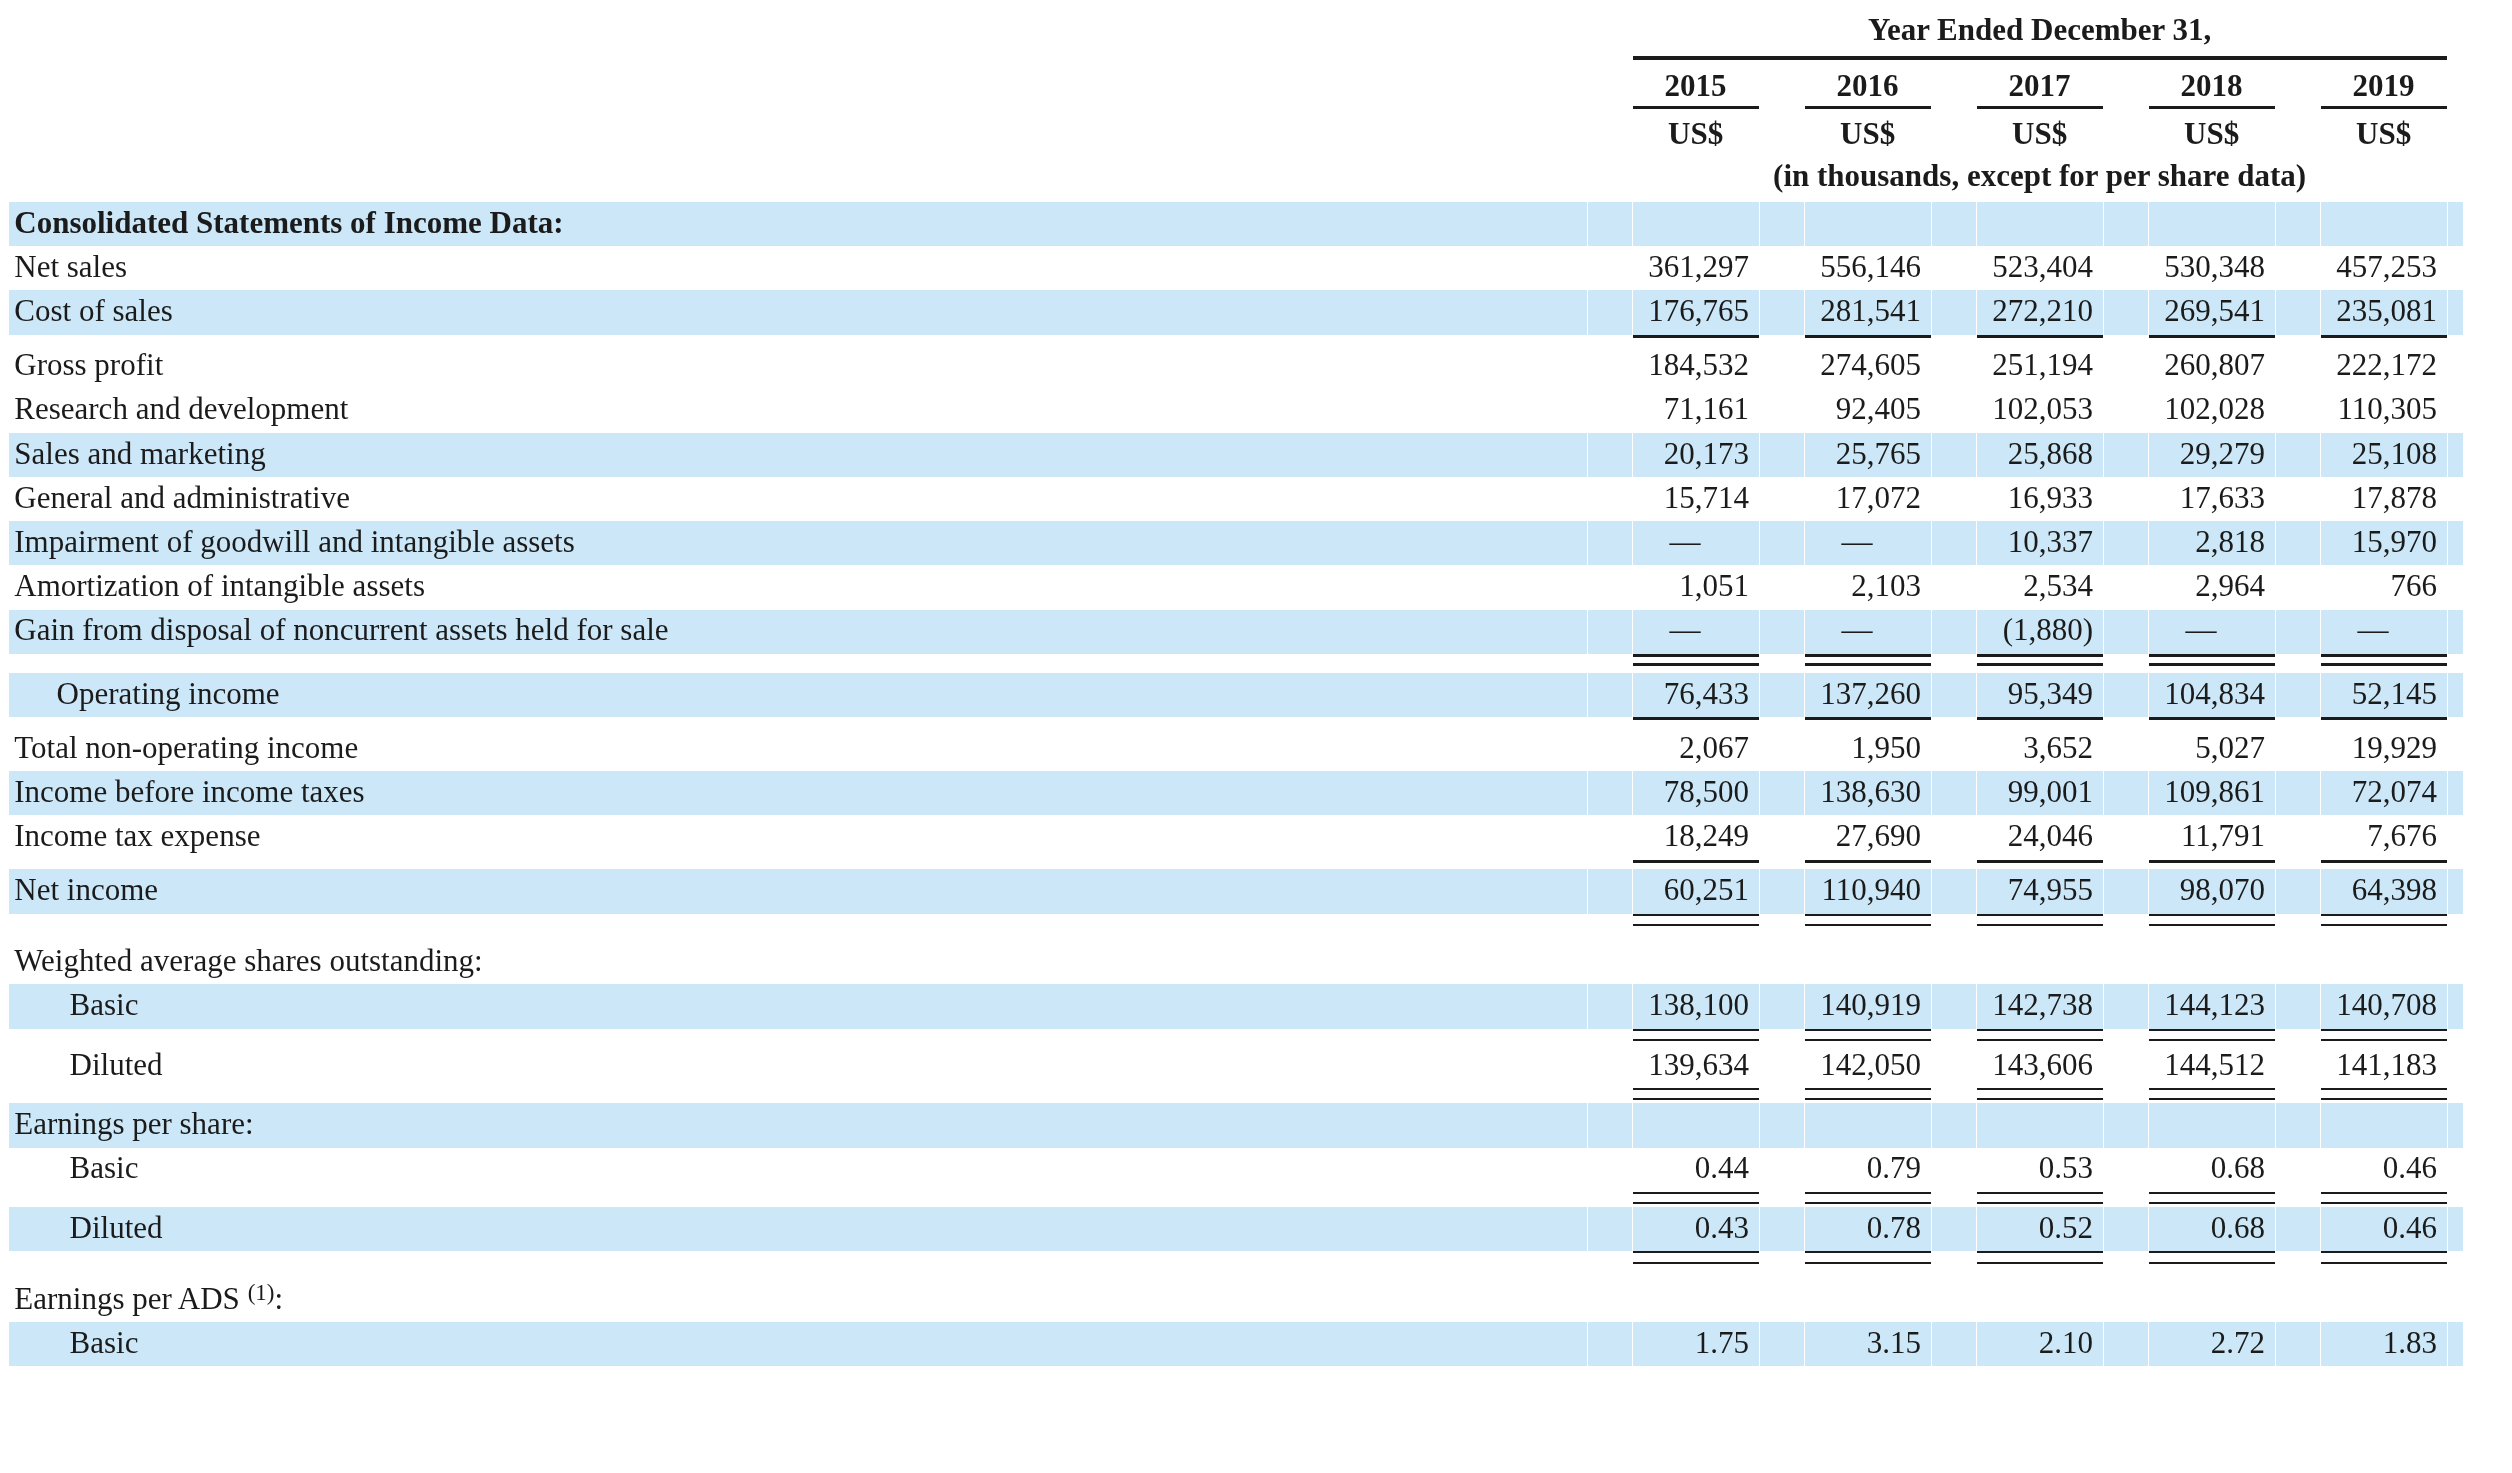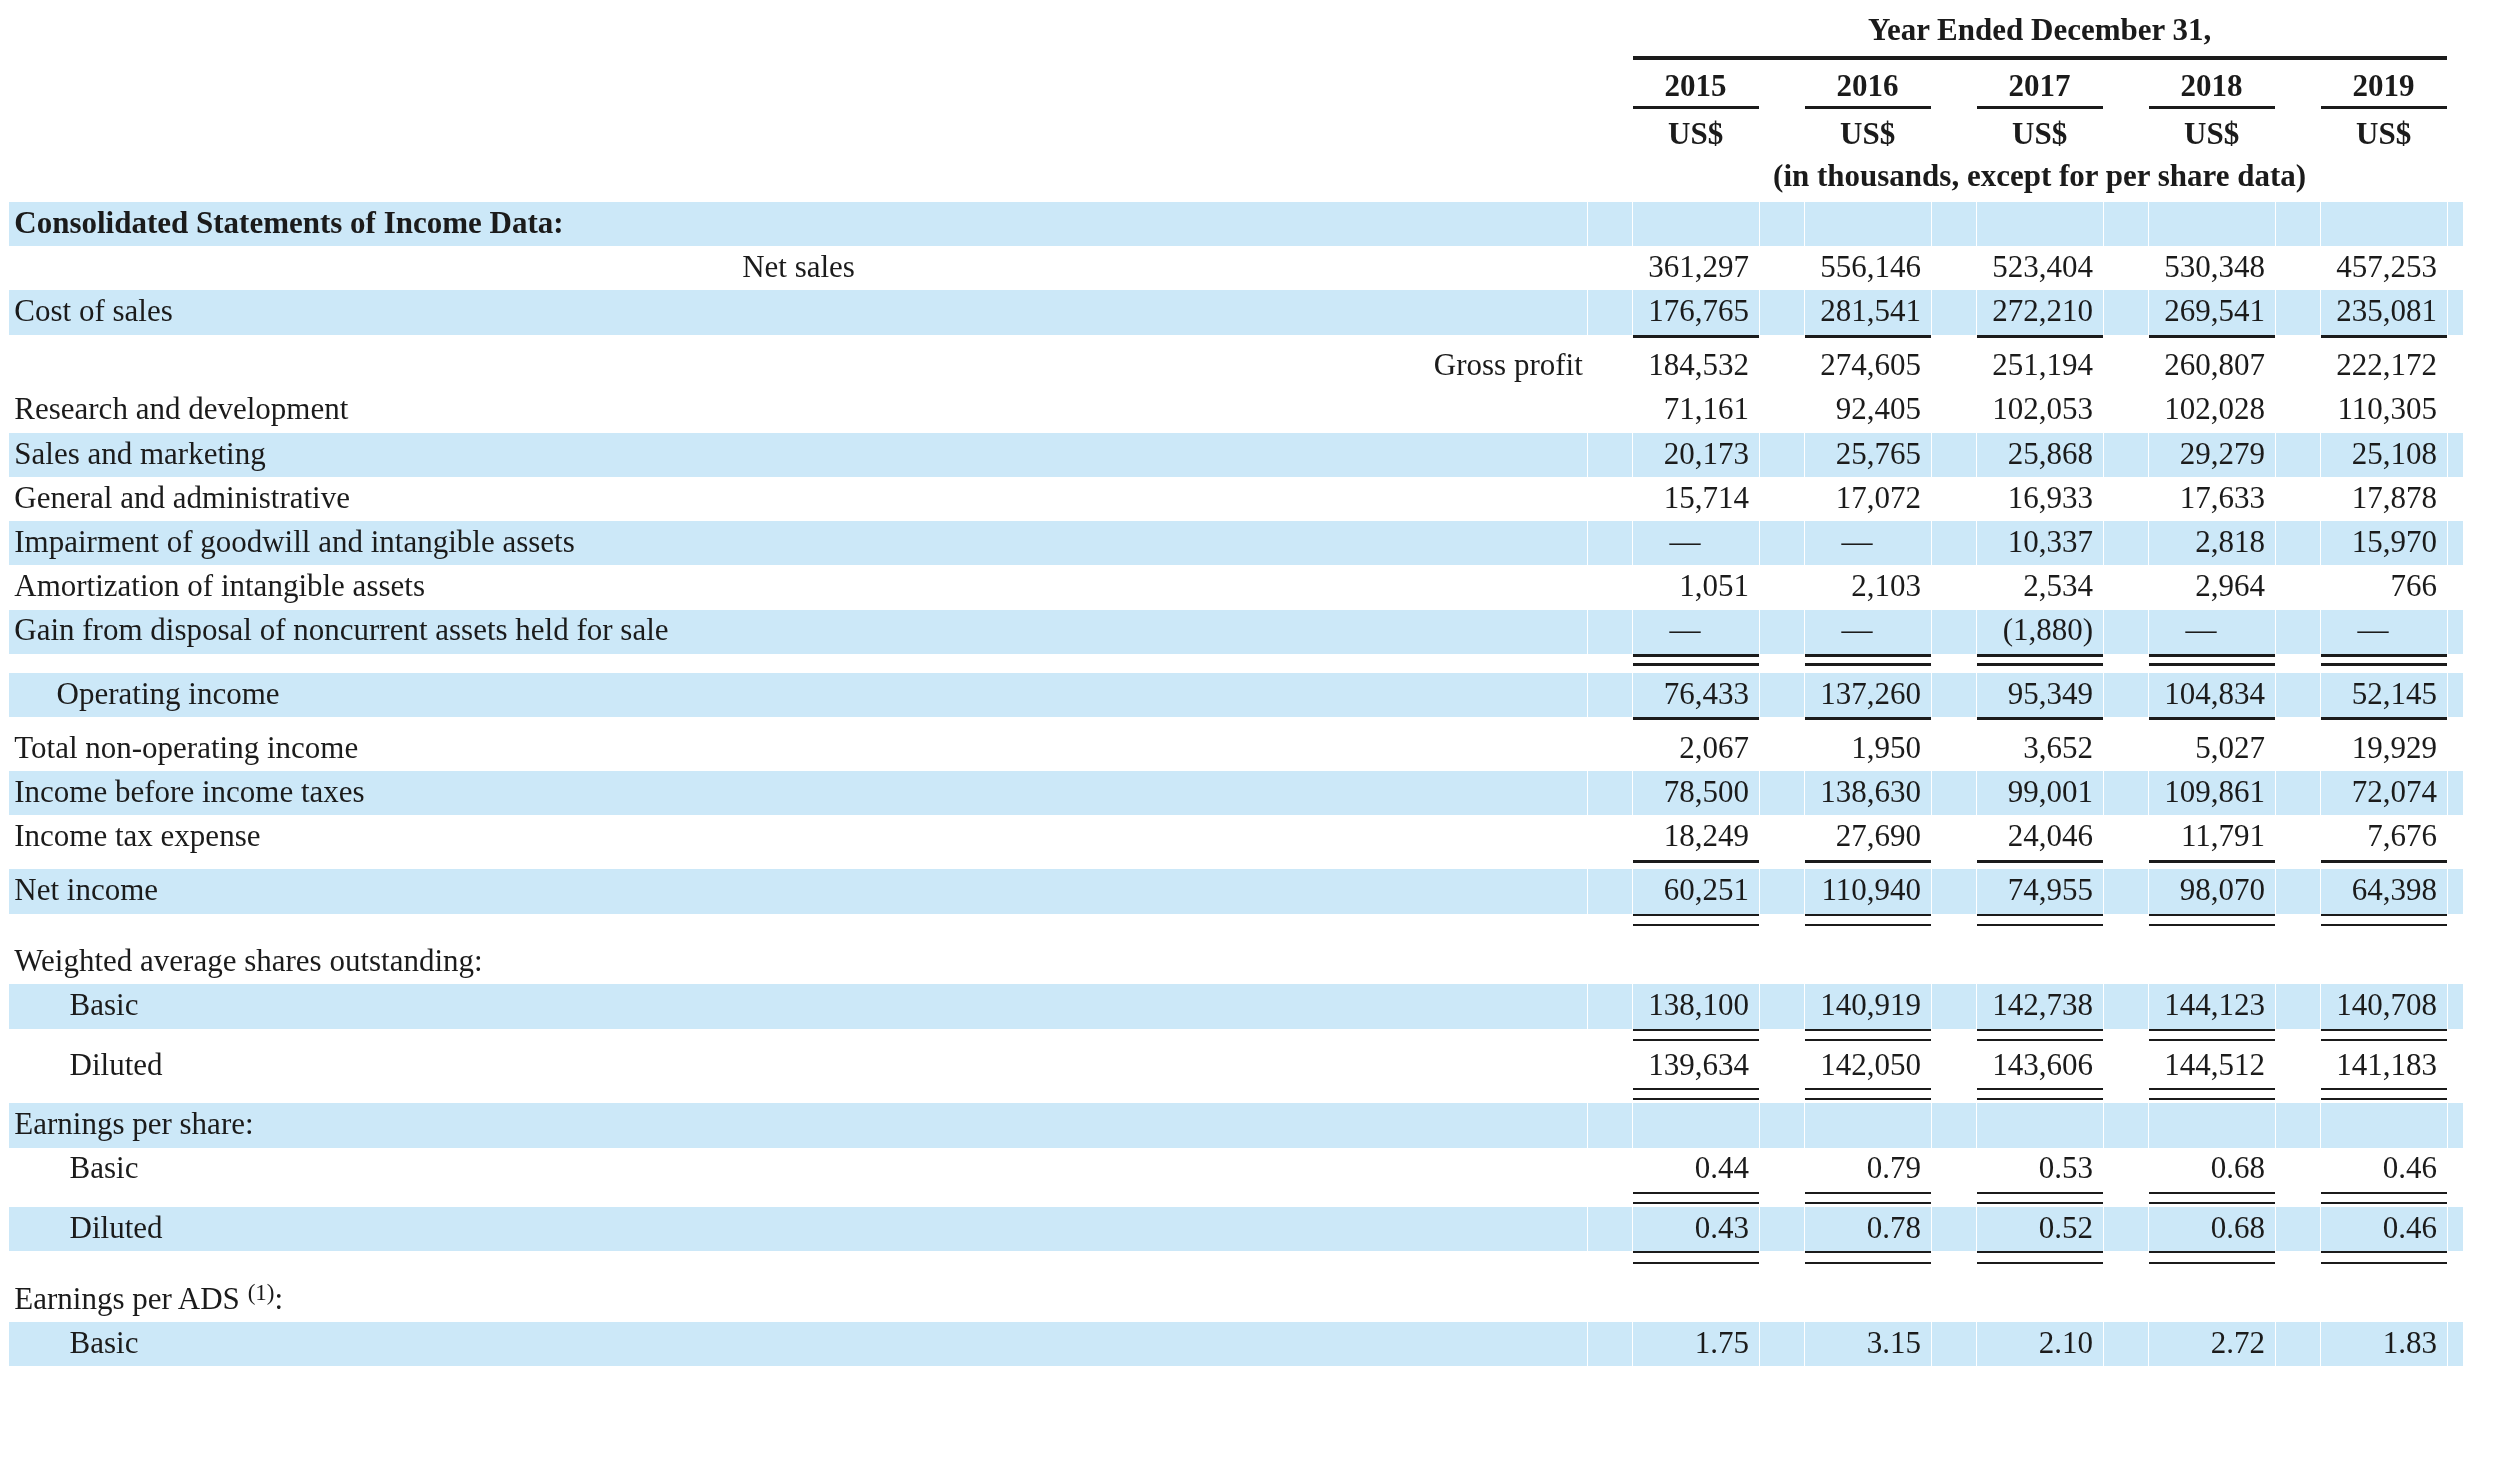--- a/index.html
+++ b/index.html
@@ -103,21 +103,21 @@
         <td class="val"></td>
         <td></td>
         <td class="val"></td>
         <td></td>
         <td class="val"></td>
         <td></td>
         <td class="val"></td>
         <td></td>
       </tr>
       <tr>
-        <td class="lbl" style="padding-left: 5.7px; text-align: center;">Net sales</td>
+        <td class="lbl" style="padding-left: 5.7px;">Net sales</td>
         <td></td>
         <td class="val">361,297</td>
         <td></td>
         <td class="val">556,146</td>
         <td></td>
         <td class="val">523,404</td>
         <td></td>
         <td class="val">530,348</td>
         <td></td>
         <td class="val">457,253</td>
@@ -155,21 +155,21 @@
         <td>
           <div class="sr"></div>
         </td>
         <td></td>
         <td>
           <div class="sr"></div>
         </td>
         <td></td>
       </tr>
       <tr>
-        <td class="lbl" style="padding-left: 5.7px; text-align: right;">Gross profit</td>
+        <td class="lbl" style="padding-left: 5.7px;">Gross profit</td>
         <td></td>
         <td class="val">184,532</td>
         <td></td>
         <td class="val">274,605</td>
         <td></td>
         <td class="val">251,194</td>
         <td></td>
         <td class="val">260,807</td>
         <td></td>
         <td class="val">222,172</td>

